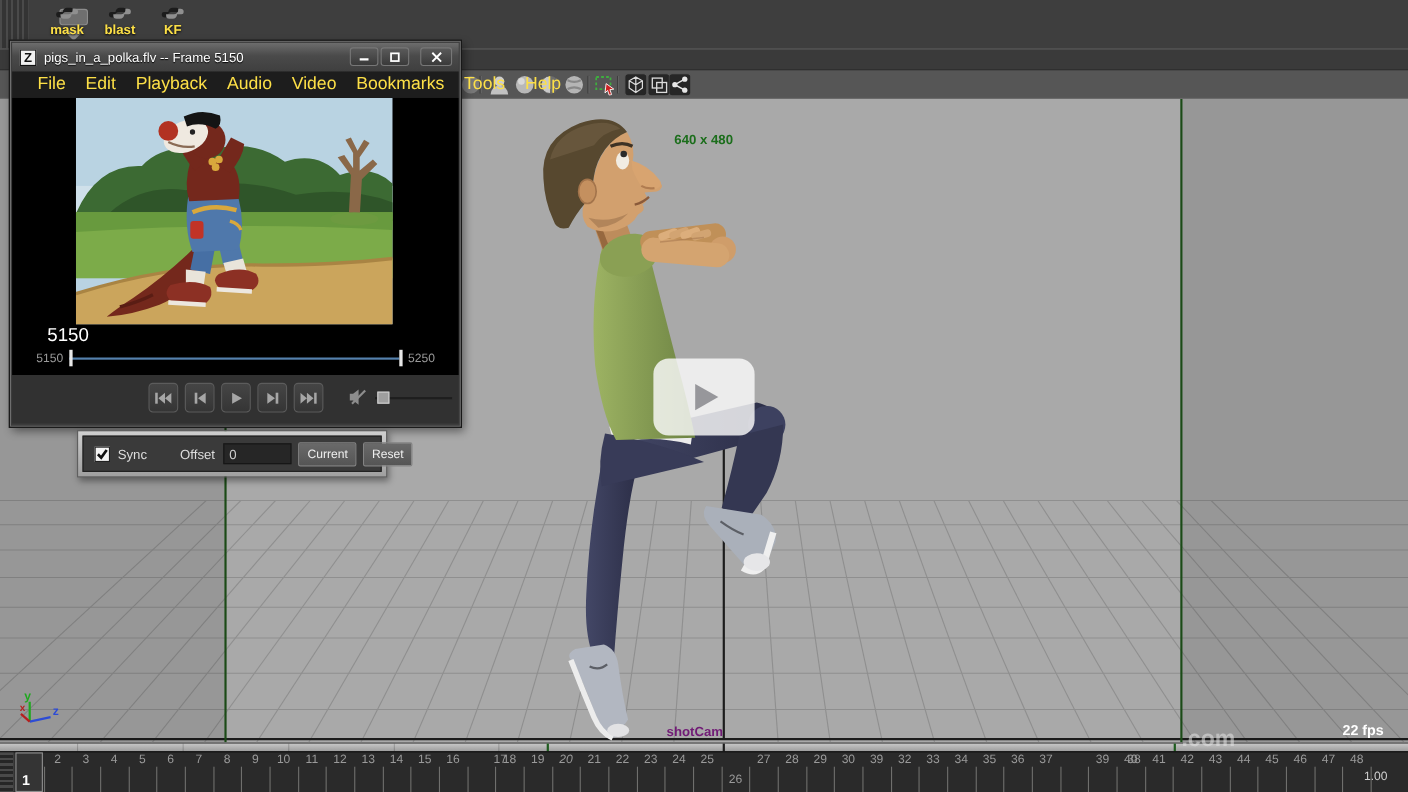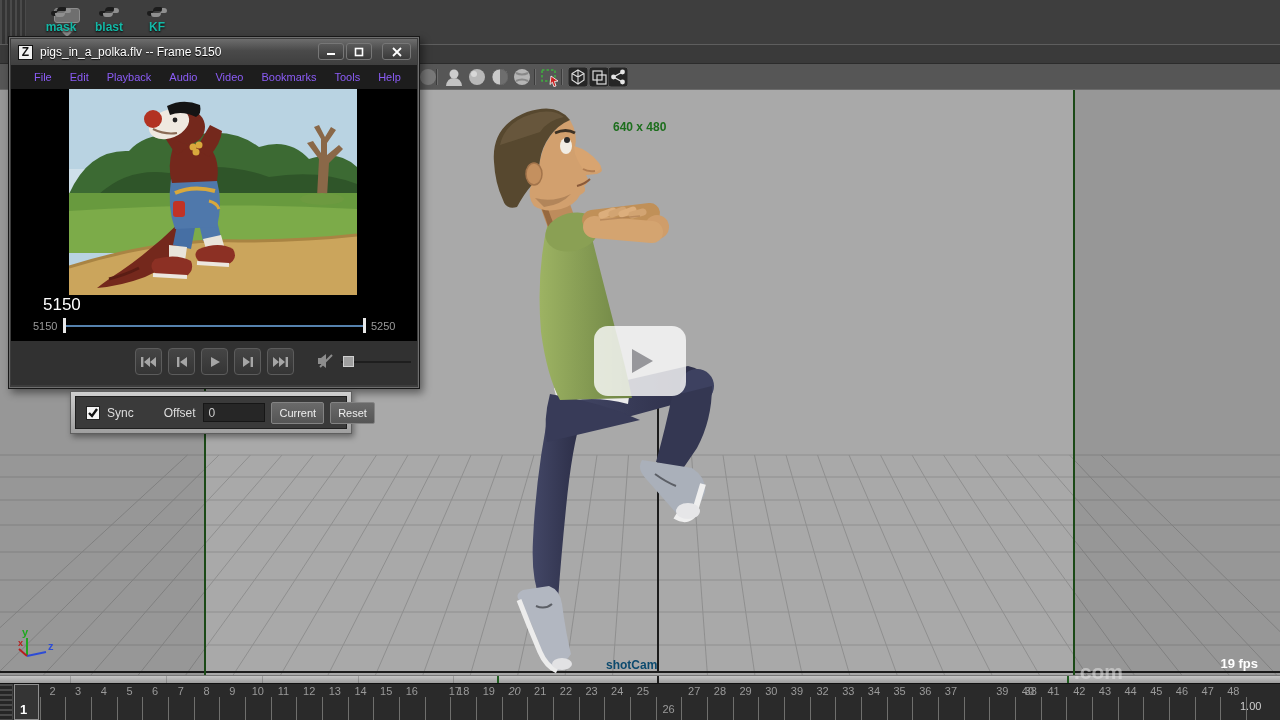--- a/index.html
+++ b/index.html
@@ -9,21 +9,21 @@
   
   .shelf{position:absolute;left:0;top:0;width:1280px;height:44px;background:#3e3e3e;}
   .shelf-tab-strip{position:absolute;left:0;top:0;width:26px;height:44px;
     background:repeating-linear-gradient(90deg,#4a4a4a 0 2px,#343434 2px 5px);}
   .shelf-mini-btn{position:absolute;left:54px;top:8px;width:26px;height:15px;background:#6f6f6f;
     border:1px solid #8d8d8d;border-radius:3px;}
   .shelf-mini-arrow{position:absolute;left:58px;top:28px;width:0;height:0;
     border-left:9px solid transparent;border-right:9px solid transparent;border-top:9px solid #8a8a8a;}
   .shelf-items{position:absolute;left:40px;top:2px;display:flex;gap:6px;}
   .shelf-item{width:42px;display:flex;flex-direction:column;align-items:center;cursor:pointer;}
-  .shelf-item .lbl{font-size:12px;font-weight:bold;color:#14b8a6;text-shadow:0 1px 2px #000;margin-top:-2px;}
+  .shelf-item .lbl{font-size:12px;font-weight:bold;color:#fde047;text-shadow:0 1px 2px #000;margin-top:-2px;}
 
   
   .panel-top{position:absolute;left:0;top:44px;width:1280px;height:20px;background:#3a3a3a;
     border-top:1px solid #5e5e5e;border-bottom:1px solid #2c2c2c;}
   .panel-toolbar{position:absolute;left:0;top:64px;width:1280px;height:26px;background:#565656;
     border-bottom:1px solid #6a6a6a;}
   .ptb-icon{position:absolute;top:3px;width:20px;height:20px;}
   .ptb-sep{position:absolute;top:5px;width:2px;height:16px;background:#3b3b3b;border-right:1px solid #6d6d6d;}
 
   .canvas{position:absolute;left:0;top:90px;width:1280px;height:585px;background:#a9a9a9;overflow:hidden;}
@@ -67,21 +67,21 @@
     background:linear-gradient(#6d6d6d,#4a4a4a 45%,#3f3f3f);display:flex;align-items:center;}
   .win-icon{width:15px;height:15px;margin-left:7px;background:#f0f0f0;border:1px solid #111;
     font-size:12px;font-weight:bold;color:#111;display:flex;align-items:center;justify-content:center;line-height:1;}
   .win-title{margin-left:7px;font-size:12px;color:#fff;text-shadow:0 1px 1px #000;}
   .win-btns{position:absolute;right:6px;top:4px;display:flex;gap:2px;}
   .win-btn{width:26px;height:17px;background:linear-gradient(#5a5a5a,#3a3a3a);
     border:1px solid #777;border-radius:3px;display:flex;align-items:center;justify-content:center;cursor:pointer;}
   .win-btn.close{margin-left:8px;width:29px;}
   .menubar{position:absolute;left:2px;top:28px;right:2px;height:24px;background:#1d1d1d;
     display:flex;align-items:center;padding-left:14px;gap:0;}
-  .menu-item{font-size:11px;color:#8b5cf6;padding:4px 9px;cursor:pointer;}
+  .menu-item{font-size:16px;color:#fde047;padding:4px 9px;cursor:pointer;}
   .video-area{position:absolute;left:2px;top:52px;right:2px;height:252px;background:#000;}
   .cartoon{position:absolute;left:58px;top:0px;}
   .frame-big{position:absolute;left:32px;top:206px;font-size:17px;color:#fff;}
   .sld-label{position:absolute;top:231px;font-size:11px;color:#9a9a9a;}
   .sld-line{position:absolute;left:52px;top:236px;width:300px;height:2px;background:#5581ad;cursor:pointer;}
   .sld-tick{position:absolute;top:229px;width:3px;height:15px;background:#e8e8e8;cursor:pointer;}
   .controls-row{position:absolute;left:2px;top:304px;right:2px;height:44px;background:#313131;}
   .pb-btn{position:absolute;top:7px;width:27px;height:27px;background:linear-gradient(#454545,#353535);
     border:1px solid #5c5c5c;border-radius:4px;display:flex;align-items:center;justify-content:center;cursor:pointer;}
   .vol-line{position:absolute;left:330px;top:20px;width:70px;height:2px;background:#1e1e1e;cursor:pointer;}
@@ -309,22 +309,22 @@
         <text id="ax-z" x="48" y="560" font-size="11" font-weight="bold" fill="#3355ee">z</text>
       </g>
     </svg>
 
     <div class="gate-shade" style="left:0;width:204px"></div>
     <div class="gate-shade" style="left:1075px;width:205px"></div>
     <div class="gate-line" style="left: 204px; background: rgb(27, 74, 23);"></div>
     <div class="gate-line" style="left: 1073px; background: rgb(27, 74, 23);"></div>
 
     <div class="res-label" style="color: rgb(28, 110, 28); margin-top: 28px;">640 x 480</div>
-    <div class="shotcam-label" style="color: #0c4a6e;">shotCam</div>
-    <div class="fps-label">19 fps</div>
+    <div class="shotcam-label" style="color: #701a75;">shotCam</div>
+    <div class="fps-label">22 fps</div>
 
     <div class="play-overlay">
       <svg width="40" height="40" viewBox="0 0 40 40">
         <path d="M12,8 L33,20 L12,32 Z" fill="#97979b"></path>
       </svg>
     </div>
   </div>
 
   <div class="range-slider">
     <div class="rs-mark" style="left:70px"></div>

